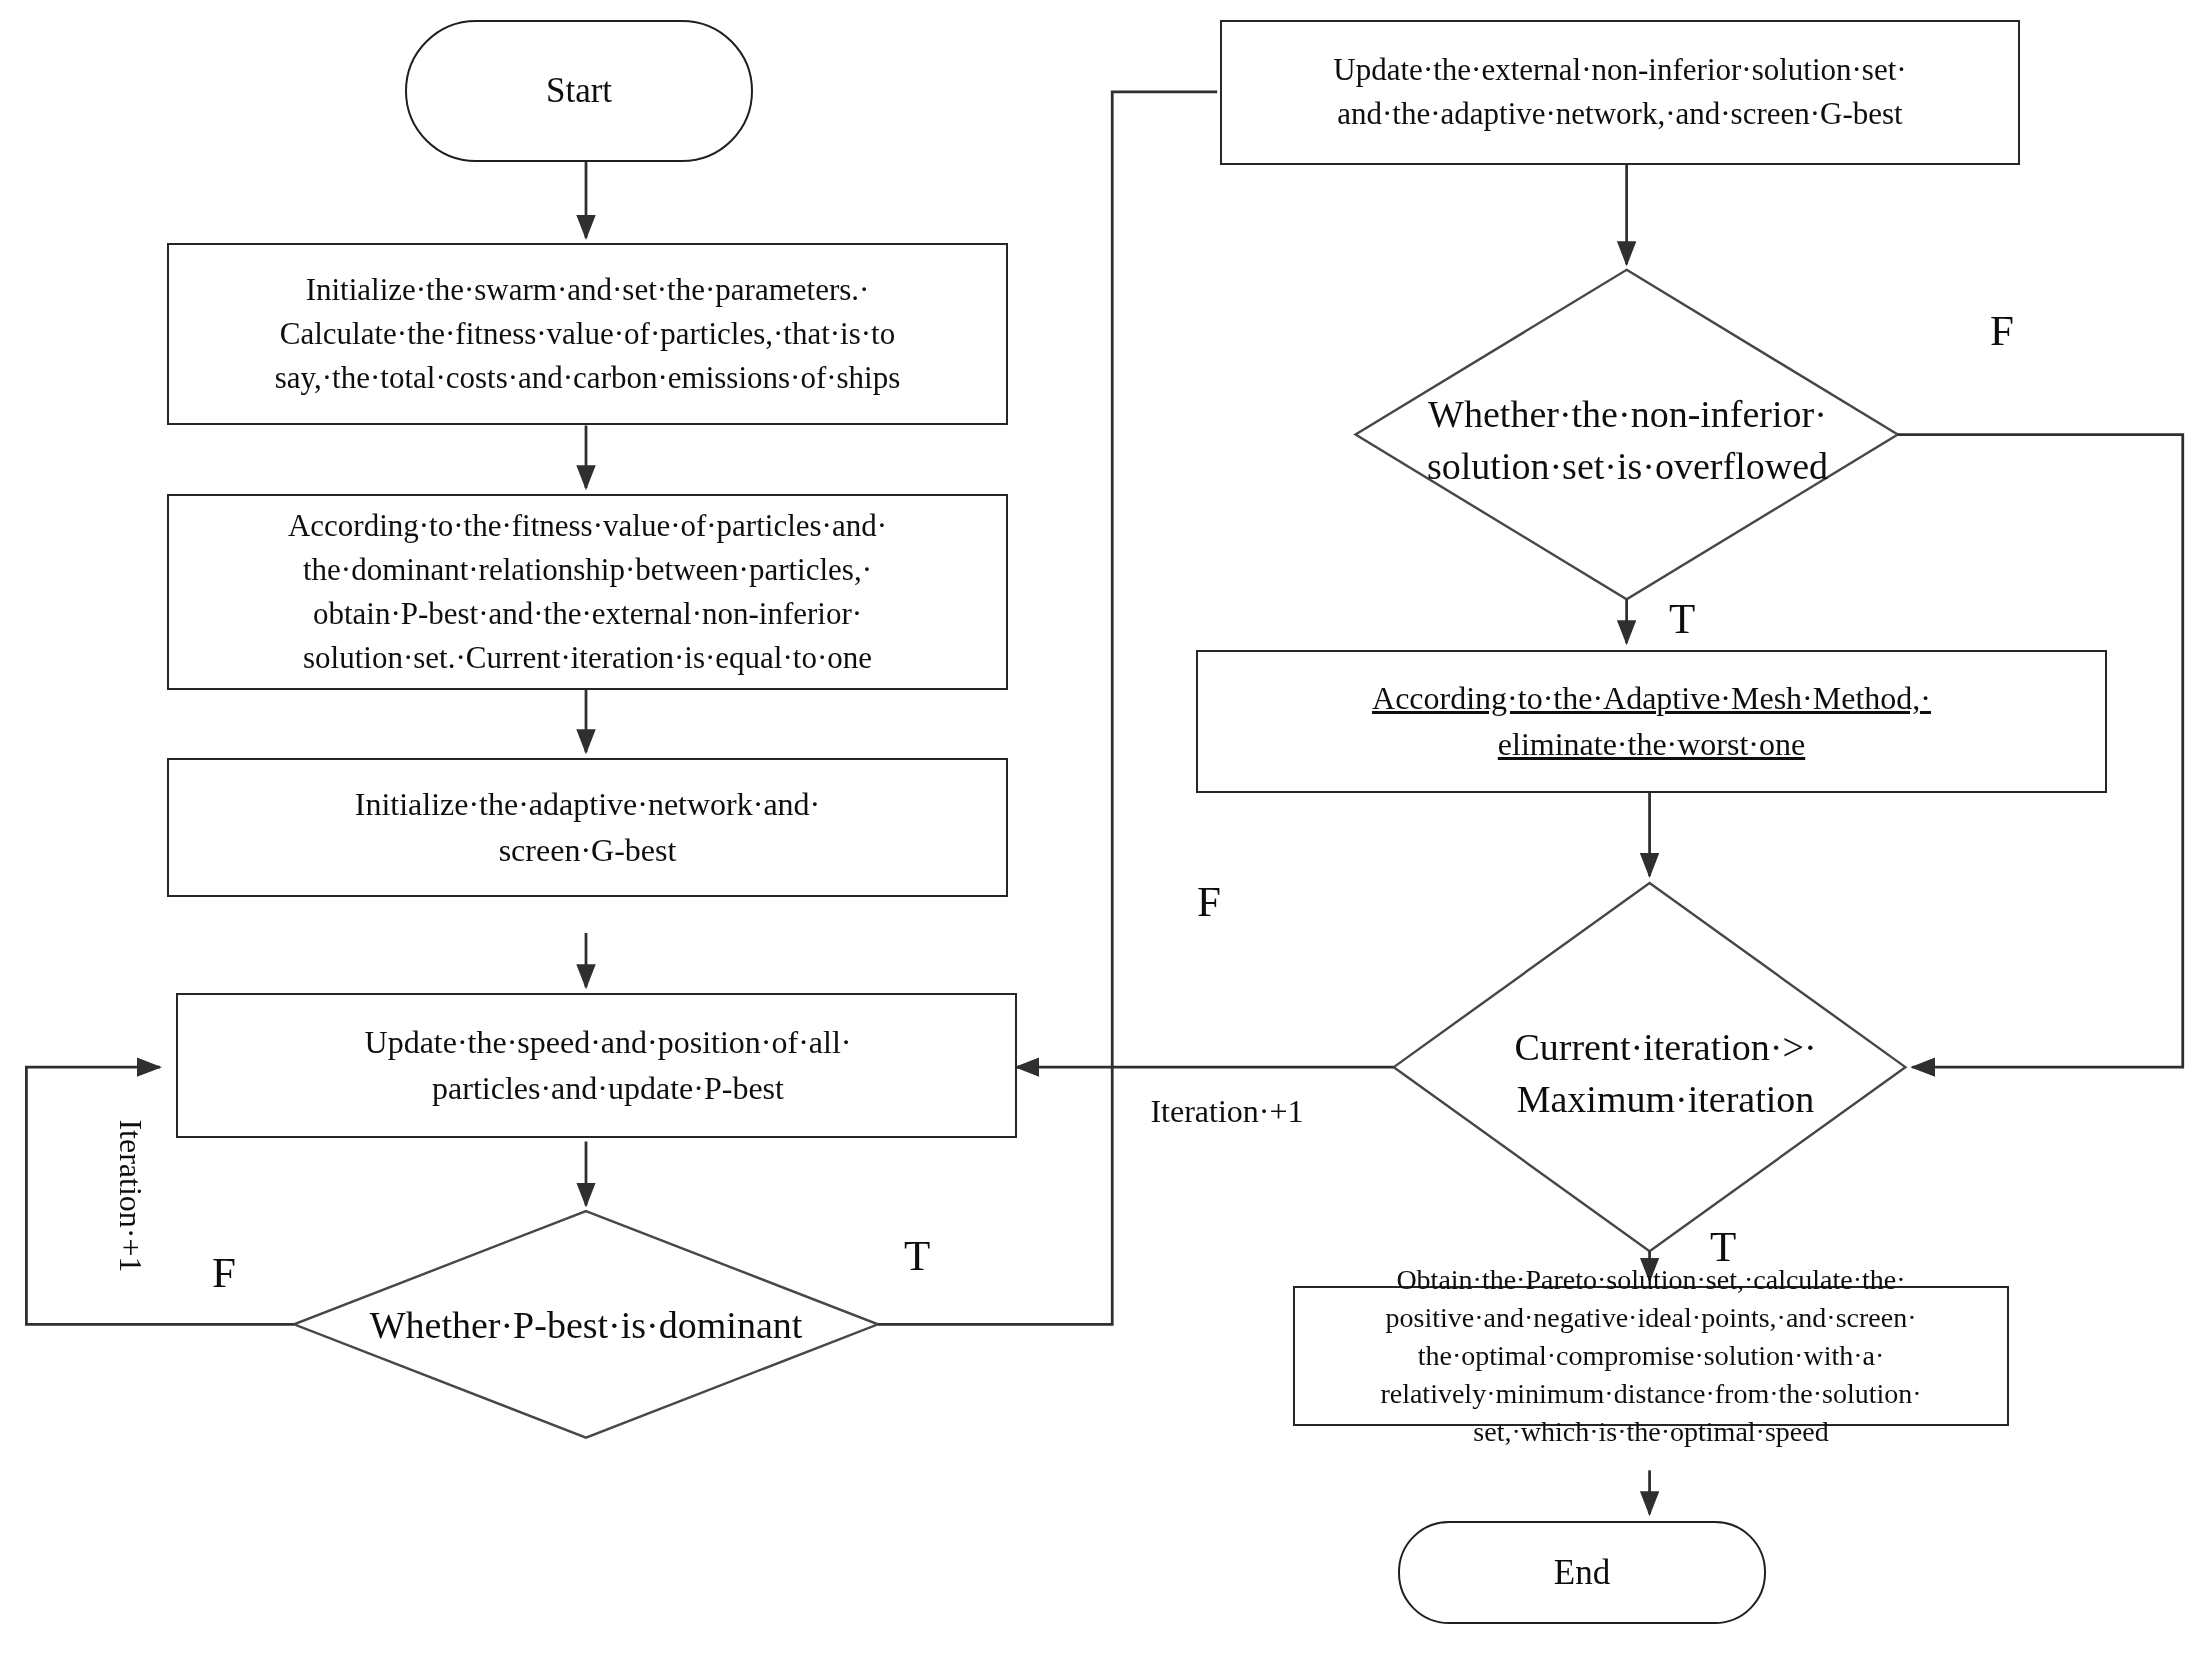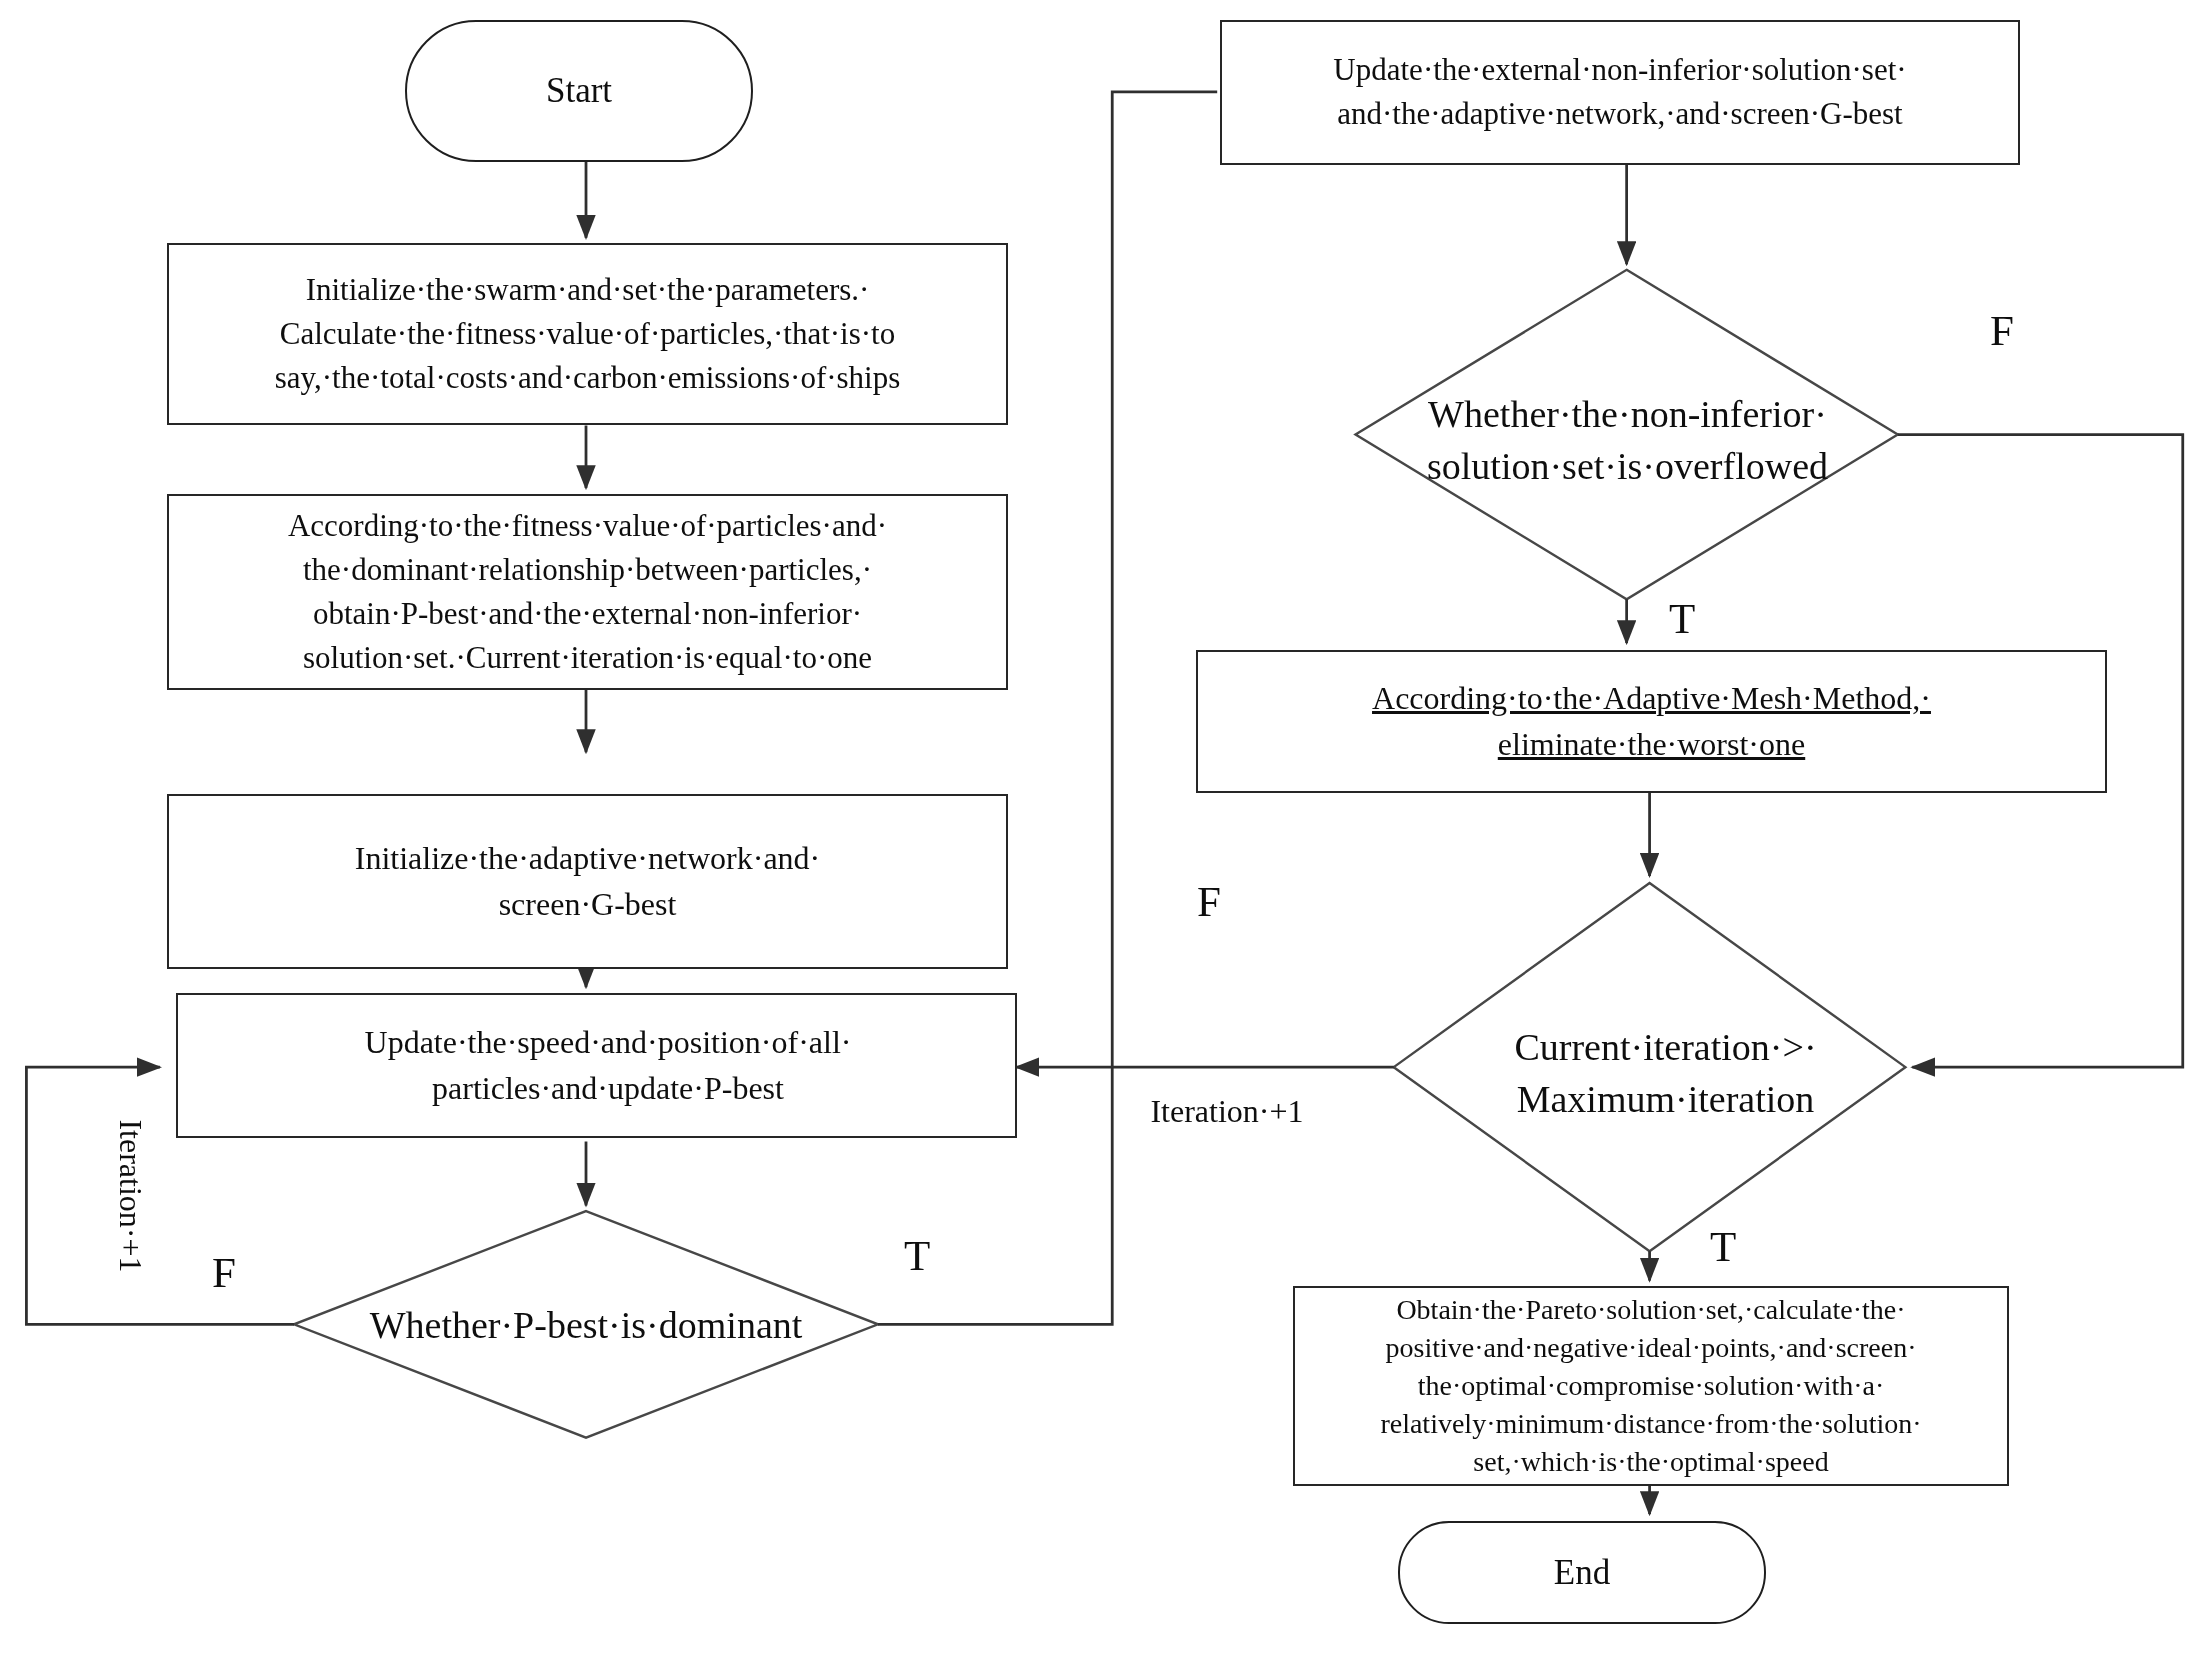--- a/index.html
+++ b/index.html
@@ -81,41 +81,41 @@
     <div class="ln">say,·the·total·costs·and·carbon·emissions·of·ships</div>
   </div>
 
   <div class="node box fs44" style="left:167px;top:494px;width:841px;height:196px;">
     <div class="ln">According·to·the·fitness·value·of·particles·and·</div>
     <div class="ln">the·dominant·relationship·between·particles,·</div>
     <div class="ln">obtain·P-best·and·the·external·non-inferior·</div>
     <div class="ln">solution·set.·Current·iteration·is·equal·to·one</div>
   </div>
 
-  <div class="node box fs46" style="left:167px;top:758px;width:841px;height:175px;margin-top:36px;">
+  <div class="node box fs46" style="left:167px;top:758px;width:841px;height:139px;">
     <div class="ln">Initialize·the·adaptive·network·and·</div>
     <div class="ln">screen·G-best</div>
   </div>
 
   <div class="node box fs46" style="left:176px;top:993px;width:841px;height:145px;padding-left:23px;">
     <div class="ln">Update·the·speed·and·position·of·all·</div>
     <div class="ln">particles·and·update·P-best</div>
   </div>
 
   <div class="node box fs44" style="left:1220px;top:19.5px;width:800px;height:145px;">
     <div class="ln">Update·the·external·non-inferior·solution·set·</div>
     <div class="ln">and·the·adaptive·network,·and·screen·G-best</div>
   </div>
 
   <div class="node box fs46" style="left:1196px;top:650px;width:911px;height:143px;text-decoration:underline;">
     <div class="ln">According·to·the·Adaptive·Mesh·Method,·</div>
     <div class="ln">eliminate·the·worst·one</div>
   </div>
 
-  <div class="node box fs40" style="left:1293px;top:1286px;width:716px;height:200px;">
+  <div class="node box fs40" style="left:1293px;top:1286px;width:716px;height:140px;">
     <div class="ln">Obtain·the·Pareto·solution·set,·calculate·the·</div>
     <div class="ln">positive·and·negative·ideal·points,·and·screen·</div>
     <div class="ln">the·optimal·compromise·solution·with·a·</div>
     <div class="ln">relatively·minimum·distance·from·the·solution·</div>
     <div class="ln">set,·which·is·the·optimal·speed</div>
   </div>
 
   <div class="dtext" style="left:308px;top:1299px;width:556px;">
     <div class="ln">Whether·P-best·is·dominant</div>
   </div>

